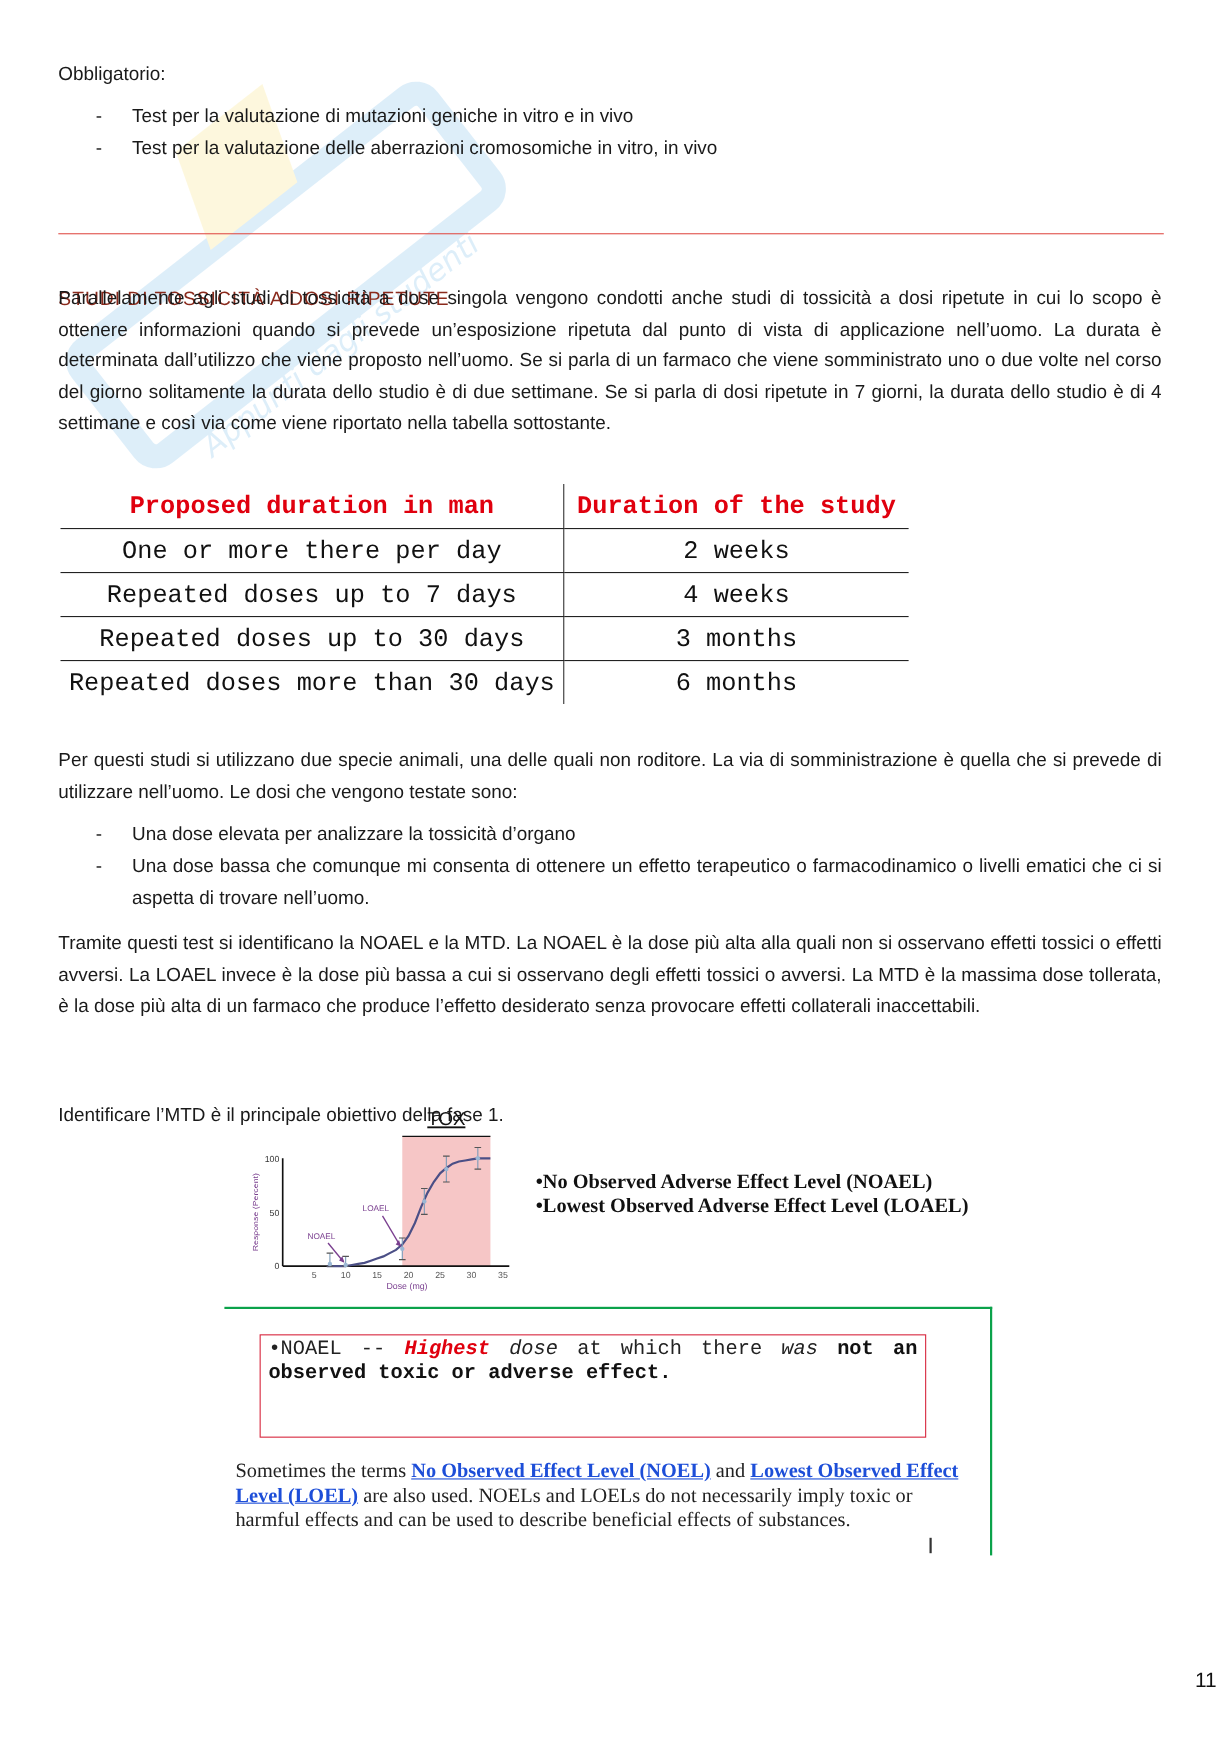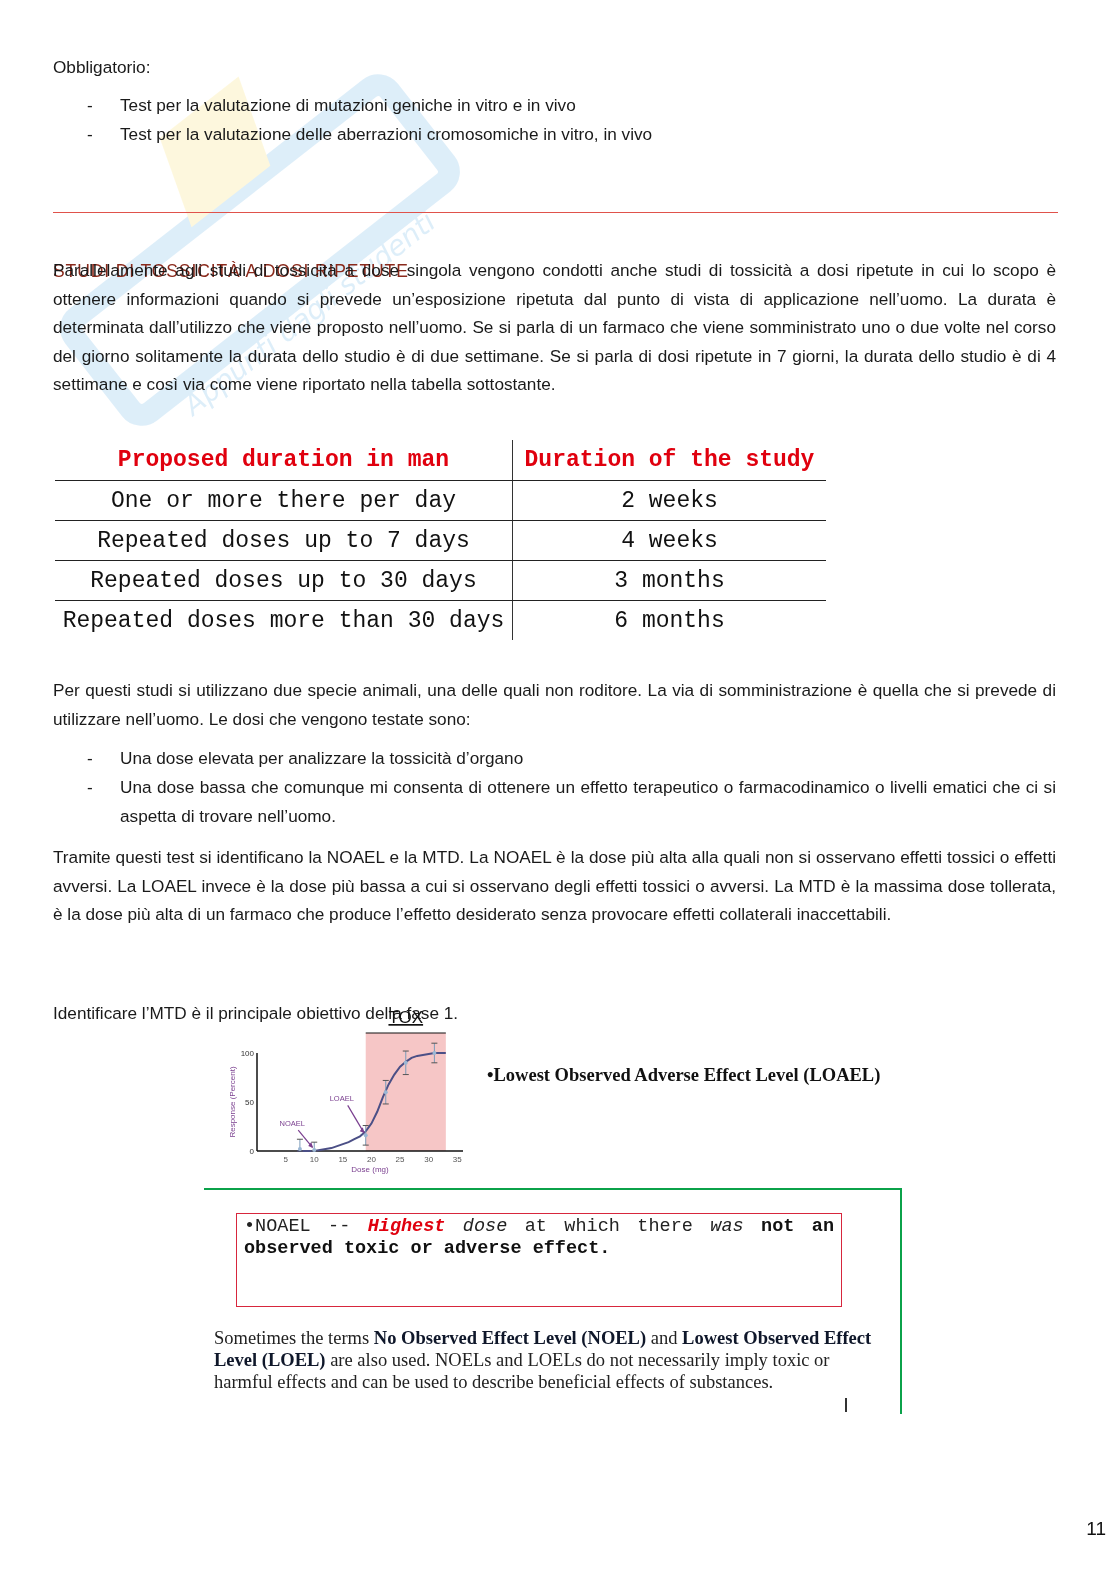--- a/index.html
+++ b/index.html
@@ -20,21 +20,21 @@
   .dur-table tr.last td { border-bottom: none; }
   .dur-table .c1 { width: 457px; border-right: 1.5px solid #333; }
   
   .chart-wrap { position: absolute; left: 205px; top: 1005px; width: 700px; height: 180px; }
   .legend-txt { position: absolute; left: 487px; top: 1064px; font-family: "Liberation Serif", "DejaVu Serif", serif; font-weight: bold; font-size: 18.5px; line-height: 22px; color: #111; }
   .green-box { position: absolute; left: 204px; top: 1188px; width: 698px; height: 226px; border-top: 2.5px solid #0ba24a; border-right: 2.5px solid #0ba24a; box-sizing: border-box; }
   .red-box { position: absolute; left: 236px; top: 1213px; width: 606px; height: 94px; border: 1.3px solid #d7263d; box-sizing: border-box; padding: 2px 7px; font-family: Liberation Mono, monospace; font-size: 18.5px; line-height: 21.5px; text-align: justify; color: #222; }
   .red-box .hl { color: #e0000e; font-weight: bold; font-style: italic; }
   .red-box b { color: #111; }
   .note { position: absolute; left: 214px; top: 1327px; width: 670px; font-family: "Liberation Serif", "DejaVu Serif", serif; font-size: 18.5px; line-height: 22px; color: #222; }
-  .note b { color: #0f172a; }
+  .note b { color: #1d4ed8; text-decoration: underline; }
   .cursor-mark { position: absolute; left: 845px; top: 1398px; width: 2px; height: 14px; background: #333; }
   .page-number { position: absolute; left: 0; width: 1106px; top: 1518px; text-align: right; font-size: 19px; color: #111; }
 </style>
 </head>
 <body>
 
 <svg class="watermark" viewBox="0 0 480 420">
   <g transform="rotate(-38 240 210)">
     <rect x="40" y="150" width="400" height="120" rx="14" fill="none" stroke="#4aa3df" stroke-width="22"></rect>
     <polygon points="230,60 330,60 300,150 200,150" fill="#f7d84a"></polygon>
@@ -140,20 +140,21 @@
     <circle cx="229.38888888888889" cy="48" r="2" fill="#9bb7d4"></circle>
     <text x="87.22222222222223" y="121.02000000000001" text-anchor="middle" font-size="7.5" fill="#7a3f8f" font-family="Liberation Sans, sans-serif">NOAEL</text>
     <line x1="93.22222222222223" y1="125.02000000000001" x2="107.22222222222223" y2="142.02" stroke="#7a3f8f" stroke-width="1.2"></line>
     <polygon points="108.22222222222223,143.02 103.22222222222223,141.02 106.22222222222223,137.02" fill="#7a3f8f"></polygon>
     <text x="136.72222222222223" y="96.32" text-anchor="middle" font-size="7.5" fill="#7a3f8f" font-family="Liberation Sans, sans-serif">LOAEL</text>
     <line x1="142.72222222222223" y1="100.32" x2="158.72222222222223" y2="127.32" stroke="#7a3f8f" stroke-width="1.2"></line>
     <polygon points="159.72222222222223,128.32 154.72222222222223,126.32 157.72222222222223,122.32" fill="#7a3f8f"></polygon>
   </svg>
 
 <div class="legend-txt">
+  <div>•No Observed Adverse Effect Level (NOAEL)</div>
   <div>•Lowest Observed Adverse Effect Level (LOAEL)</div>
 </div>
 
 <div class="green-box"></div>
 <div class="red-box">
   <div><span>•NOAEL -- </span><span class="hl">Highest</span><i> dose</i><span> at which there </span><i>was</i><b> not an observed toxic or adverse effect.</b></div>
 </div>
 
 <div class="note"><span>Sometimes the terms </span><b>No Observed Effect Level (NOEL)</b><span> and </span><b>Lowest Observed Effect Level (LOEL)</b><span> are also used. NOELs and LOELs do not necessarily imply toxic or harmful effects and can be used to describe beneficial effects of substances.</span></div>
 <div class="cursor-mark"></div>

